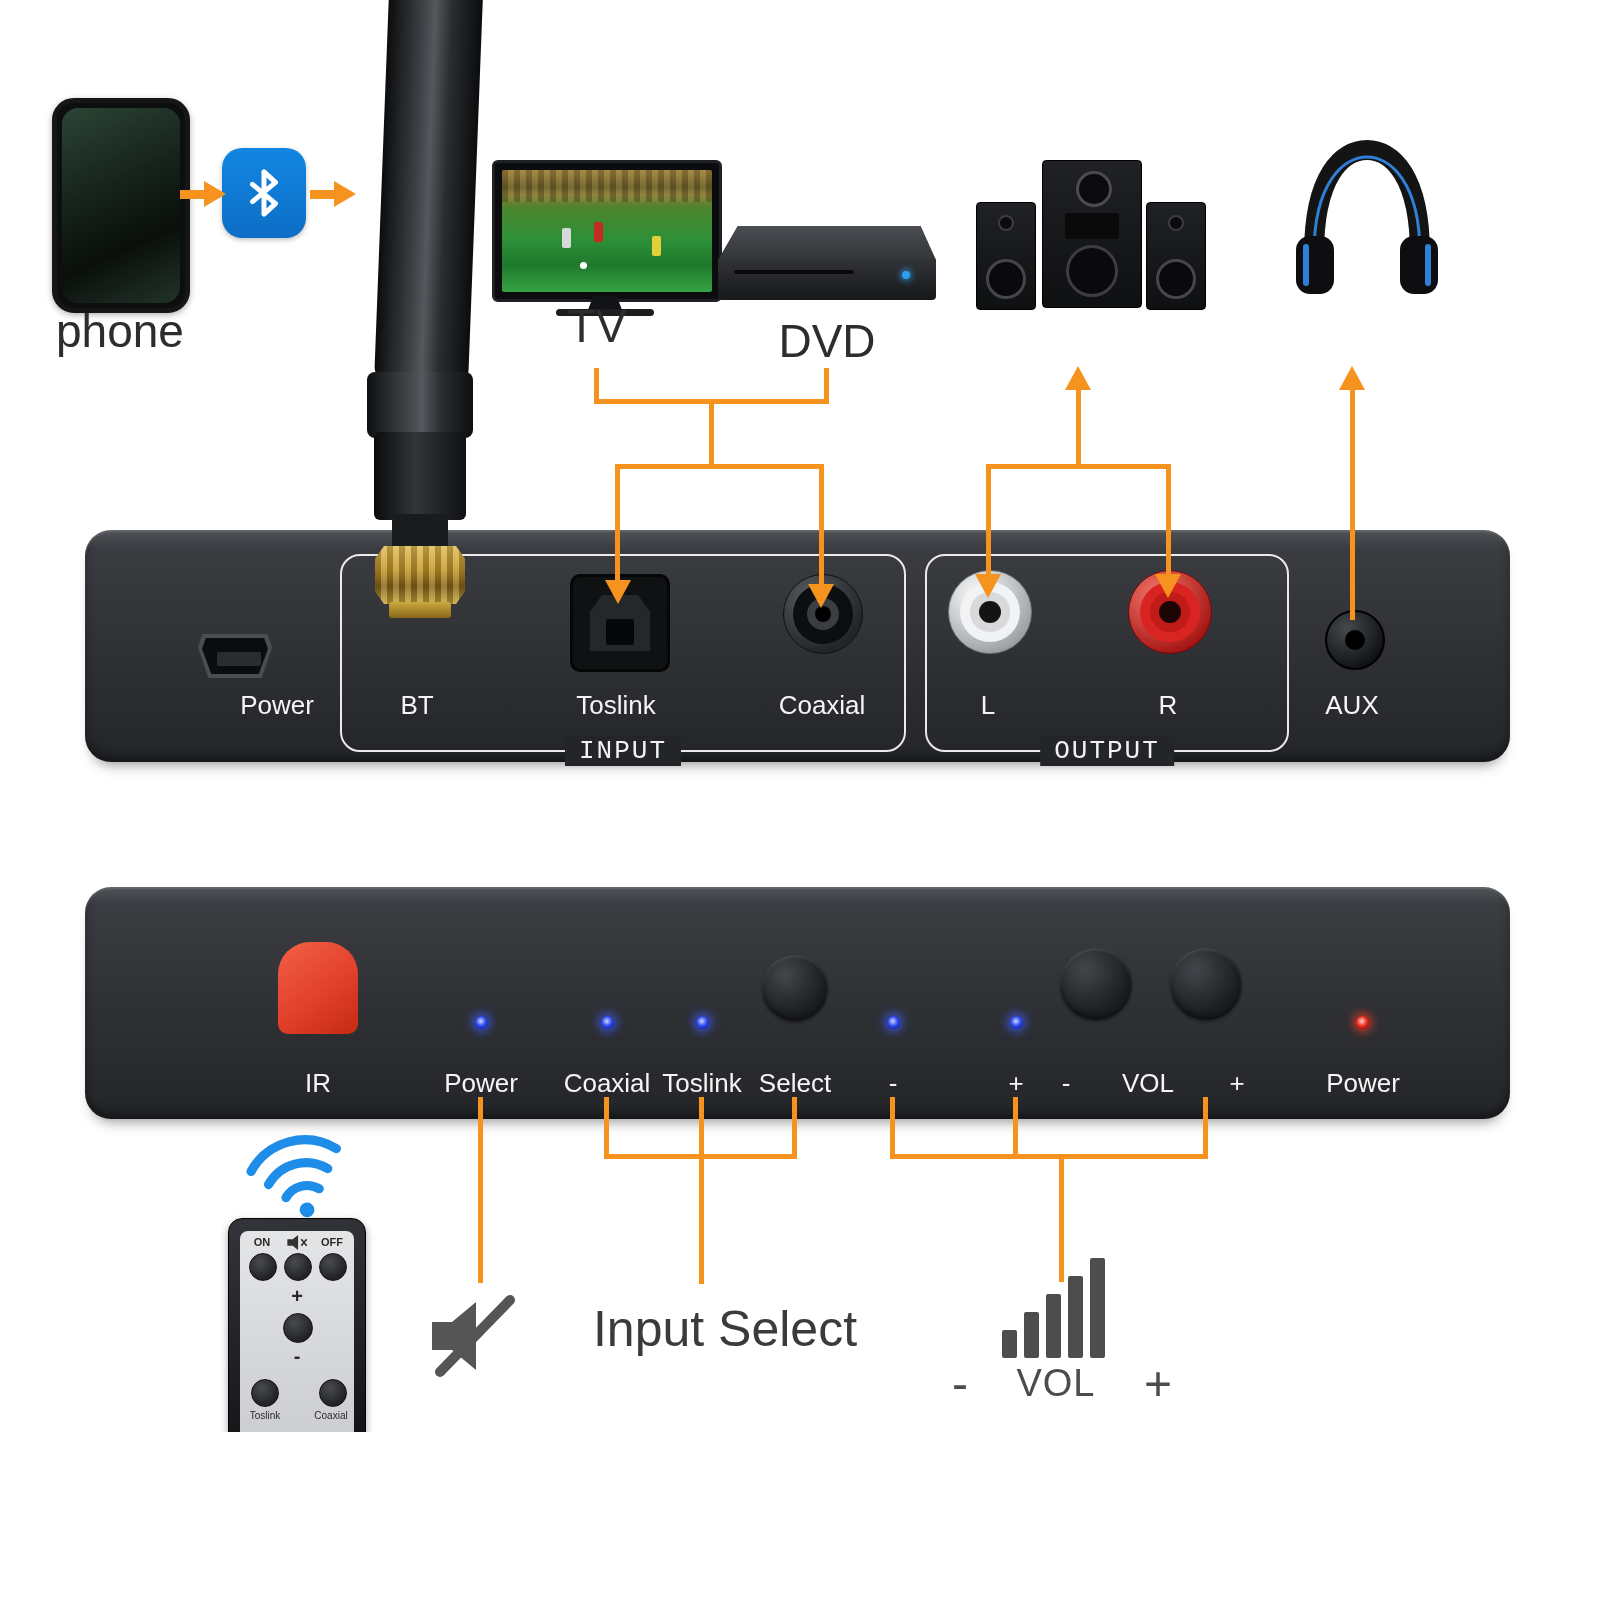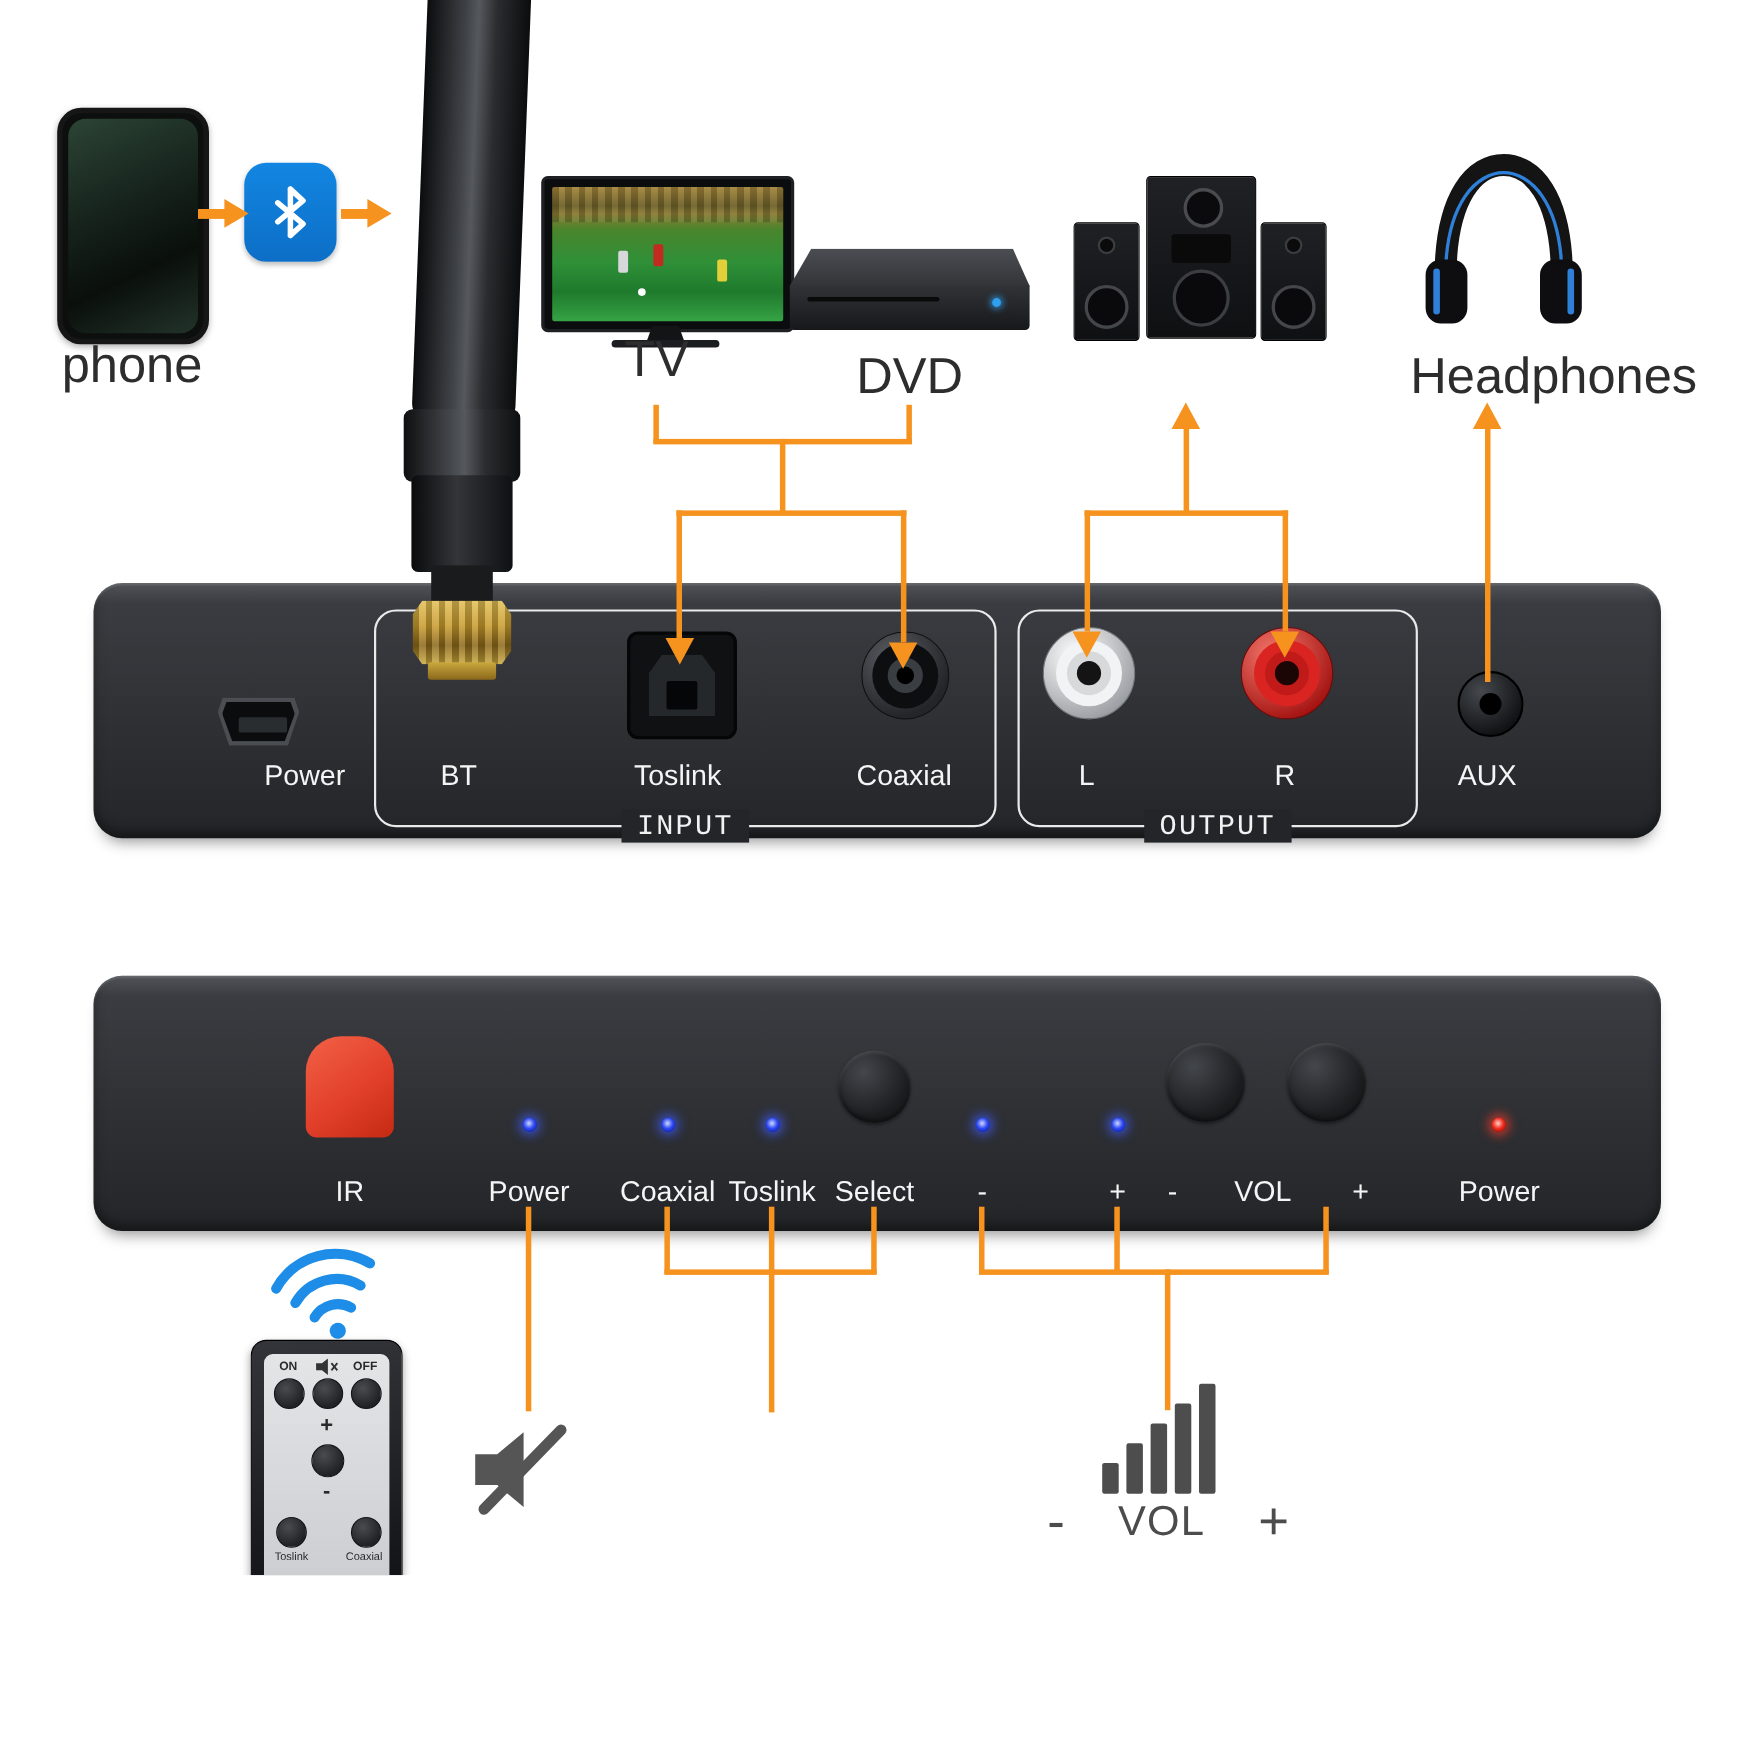--- a/index.html
+++ b/index.html
@@ -213,21 +213,20 @@
   <div class="abs" style="left:1282px;top:132px;width:170px;height:175px">
     <svg width="170" height="175" viewBox="0 0 170 175">
       <path d="M32 122 C32 44 60 18 85 18 C110 18 138 44 138 122" fill="none" stroke="#141414" stroke-width="20"></path>
       <path d="M32 122 C32 50 62 25 85 25 C108 25 138 50 138 122" fill="none" stroke="#2f80d8" stroke-width="3"></path>
       <rect x="14" y="104" width="38" height="58" rx="14" fill="#0e0e10"></rect>
       <rect x="118" y="104" width="38" height="58" rx="14" fill="#0e0e10"></rect>
       <rect x="21" y="112" width="6" height="42" rx="3" fill="#2f80d8"></rect>
       <rect x="143" y="112" width="6" height="42" rx="3" fill="#2f80d8"></rect>
     </svg>
   </div>
-  <div class="lbl dev-lbl" style="left:1282px;top:315px;width:220px">Headphones</div>
 
   <div class="panel" style="top:530px">
 
     <div class="usb-outer">
       <div class="usb-inner">
         <div class="usb-slot"></div>
       </div>
     </div>
     <div class="p-lbl" style="left:132px;top:160px;width:120px">Power</div>
 
@@ -377,20 +376,21 @@
     <div class="r-btn" style="left:86px;top:272px;width:28px;height:28px;background:radial-gradient(circle at 38% 32%,#55575c,#2a2b2f 70%)"></div>
   </div>
 
   <div class="abs" style="left:424px;top:1286px;width:100px;height:100px">
     <svg width="100" height="100" viewBox="0 0 100 100">
       <polygon points="8,36 28,36 52,16 52,84 28,64 8,64" fill="#555"></polygon>
       <line x1="16" y1="86" x2="86" y2="14" stroke="#555" stroke-width="10" stroke-linecap="round"></line>
     </svg>
   </div>
 
+  <div class="big-note" style="left:560px;top:1300px;width:330px">Input Select</div>
 
   <div class="vol-bars">
     <div style="height:28px"></div>
     <div style="height:46px"></div>
     <div style="height:64px"></div>
     <div style="height:82px"></div>
     <div style="height:100px"></div>
   </div>
   <div class="vol-text">
     <span class="sign">-</span>

